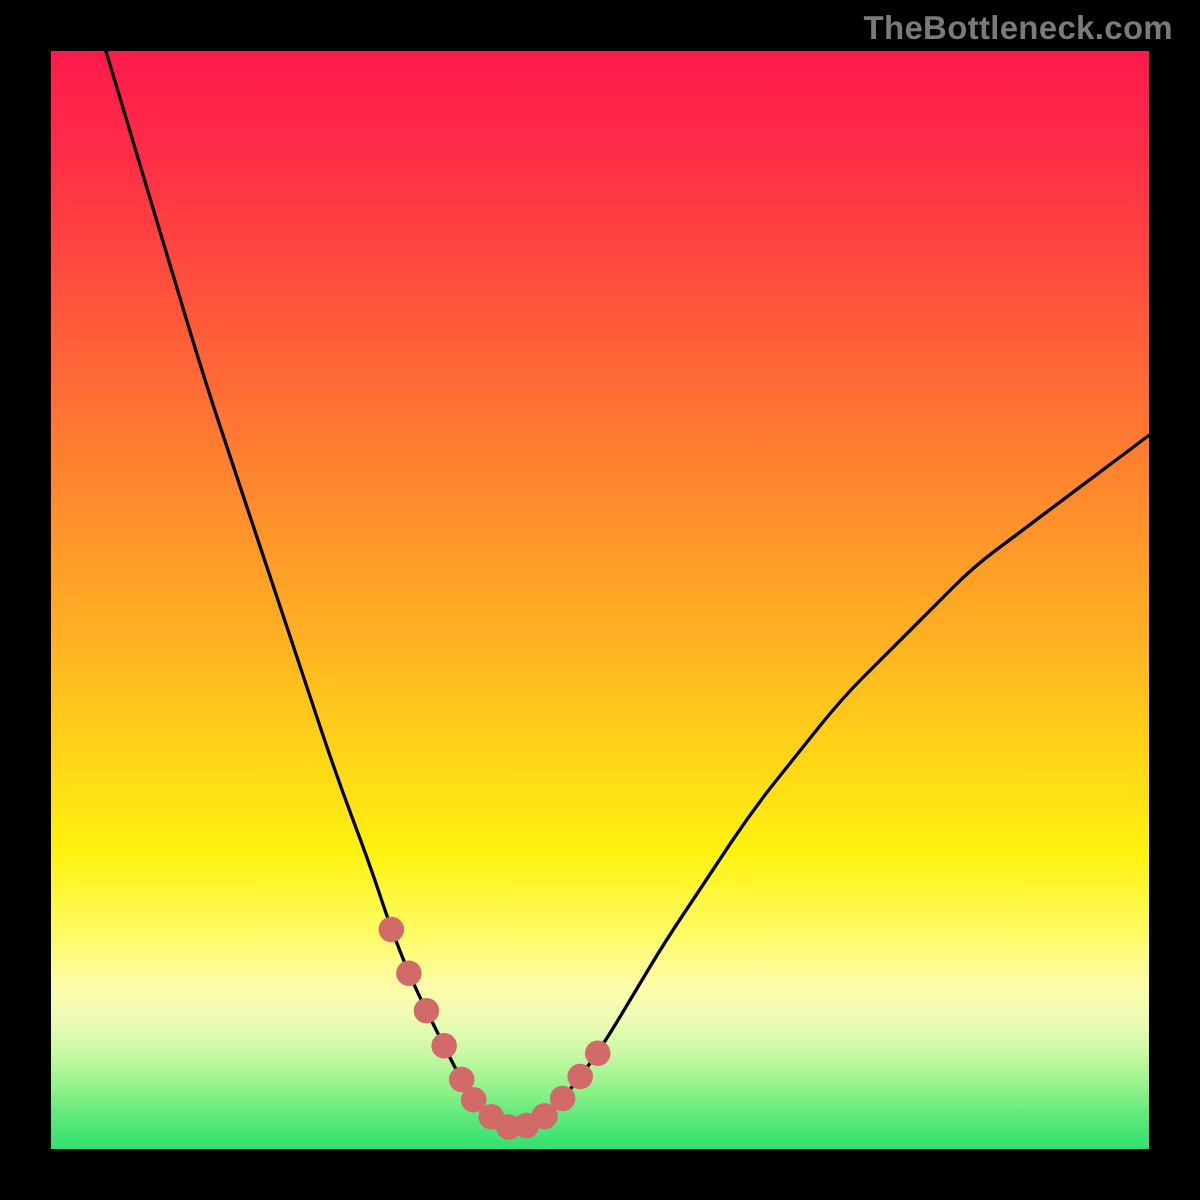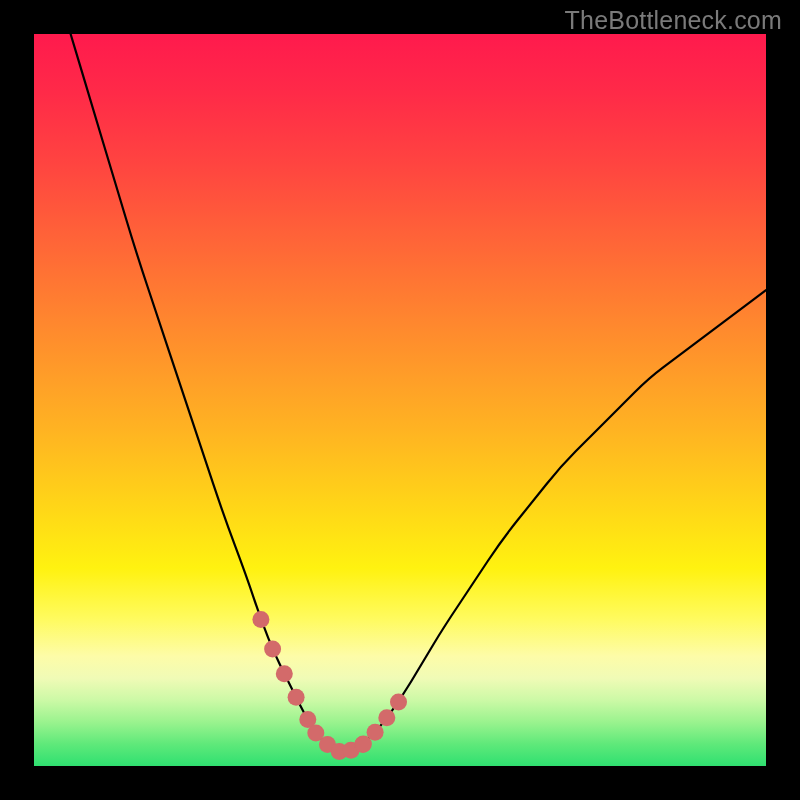--- a/index.html
+++ b/index.html
@@ -52,22 +52,22 @@
     position: absolute;
     inset: 0;
     width: 732px;
     height: 732px;
   }
   .watermark {
     position: absolute;
     top: 6px;
     right: 18px;
     color: #7a7a7a;
-    font-size: 25px;
-    font-weight: 400;
+    font-size: 22px;
+    font-weight: 700;
     letter-spacing: 0.2px;
     user-select: none;
   }
 </style>
 </head>
 <body>
 
 <div class="frame">
   <div class="watermark">TheBottleneck.com</div>
 

